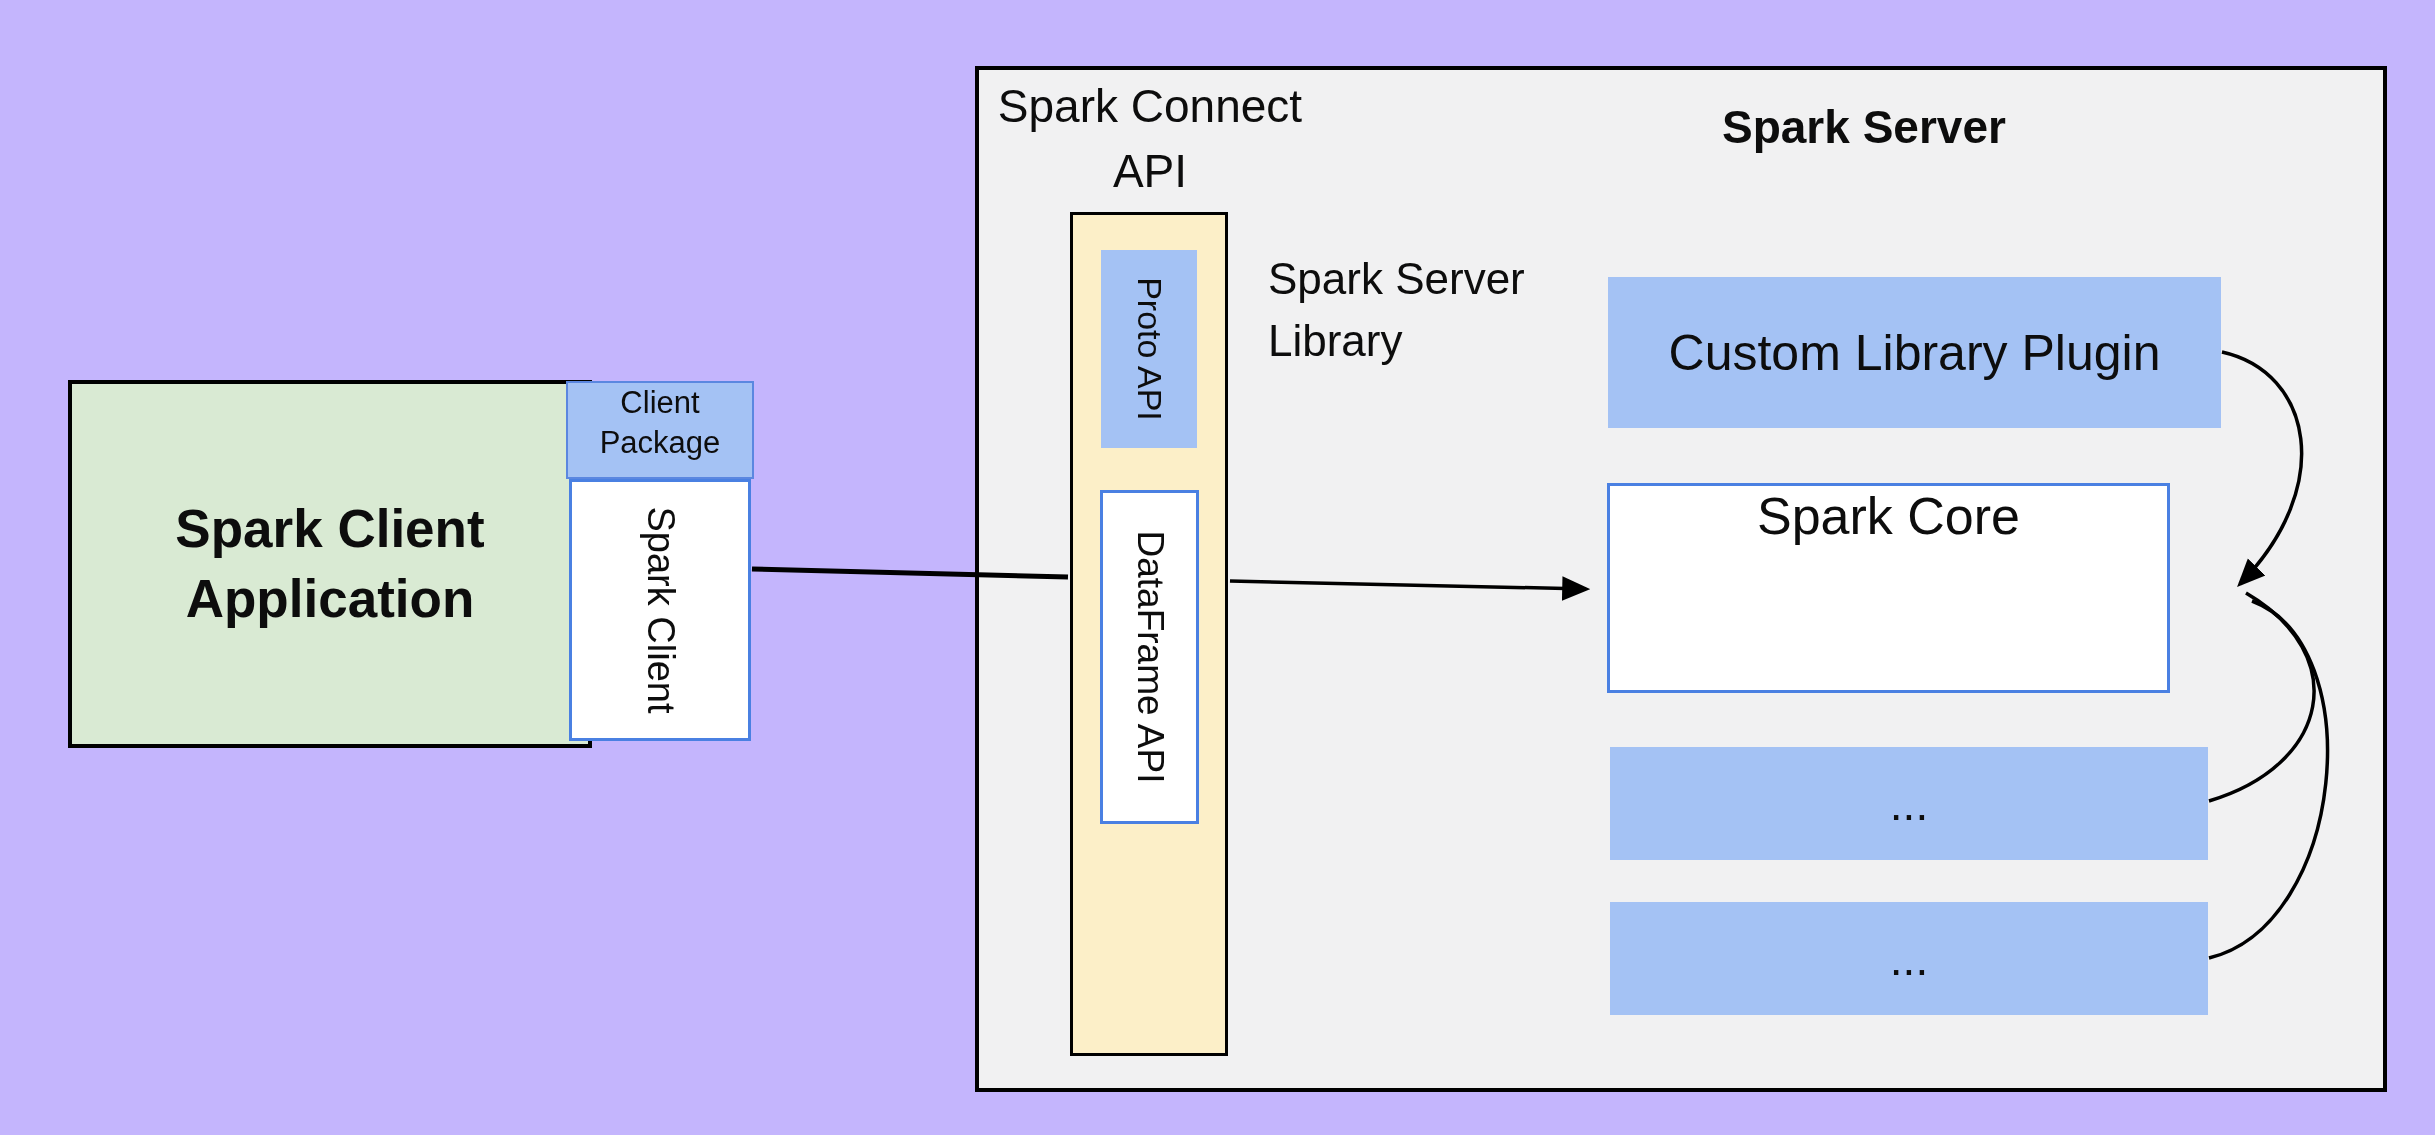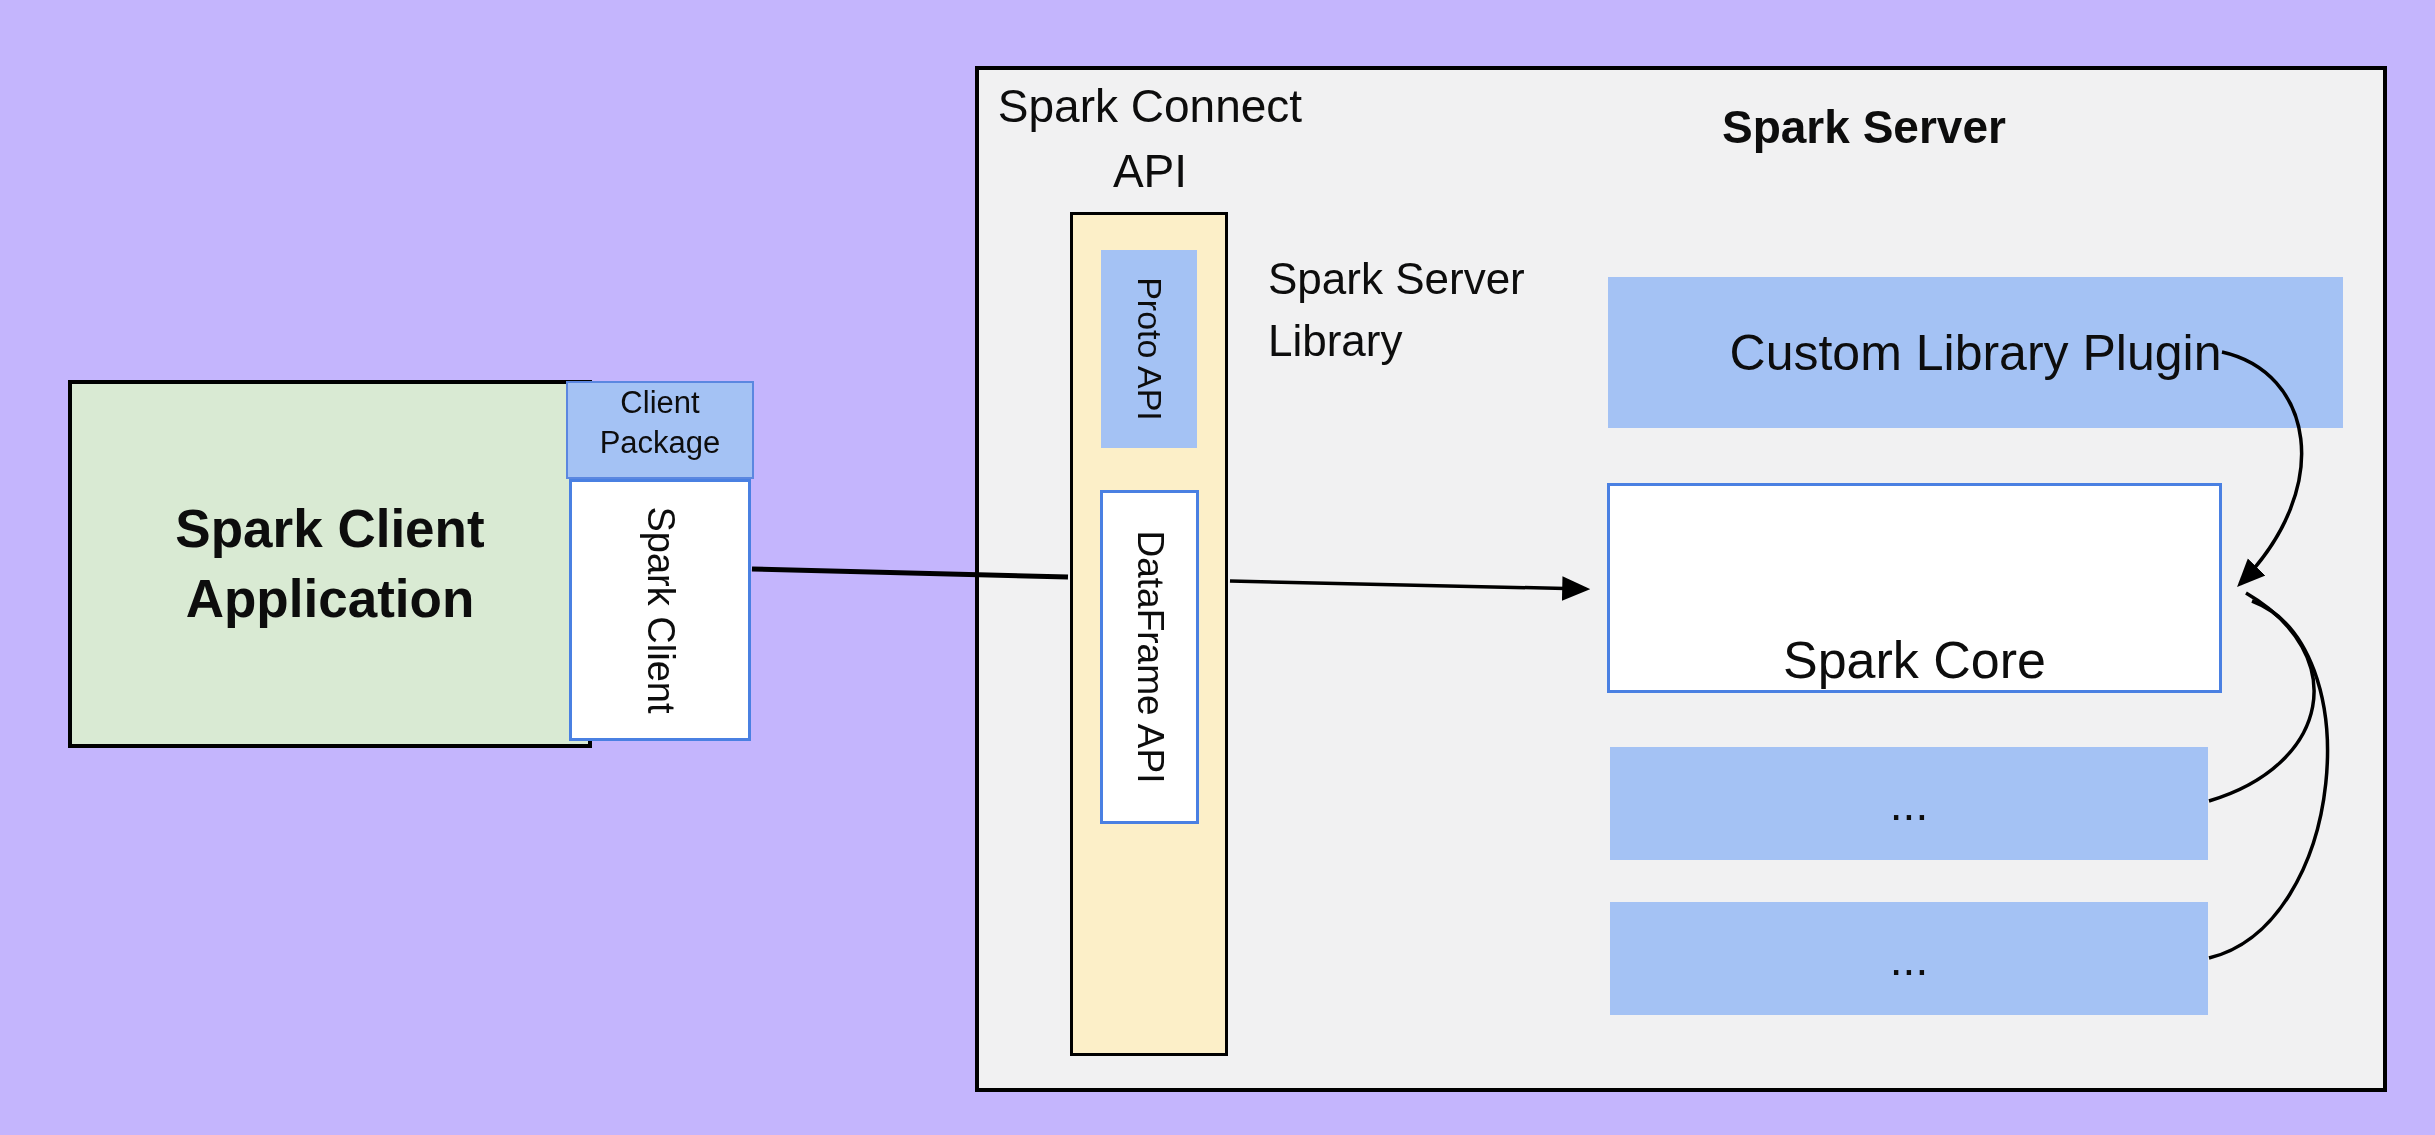--- a/index.html
+++ b/index.html
@@ -92,30 +92,30 @@
     position:absolute;left:50%;top:50%;
     transform:translate(-50%,-50%) rotate(90deg);
     white-space:nowrap;
   }
   .spark-client-box .vtext{font-size:38px;}
   .proto-box .vtext{font-size:34px;}
   .dataframe-box .vtext{font-size:37px;}
 
   
   .clp-box{
-    left:1608px;top:277px;width:735px;height:151px;
+    left:1608px;top:277px;width:613px;height:151px;
     background:var(--blue_fill);
     display:flex;align-items:center;justify-content:center;
     font-size:50px;
   }
   .core-box{
-    left:1607px;top:483px;width:615px;height:210px;
+    left:1607px;top:483px;width:563px;height:210px;
     background:#ffffff;
     border:3px solid var(--blue_border);
-    display:flex;align-items:flex-end;justify-content:center;
+    display:flex;align-items:flex-start;justify-content:center;
     font-size:52px;
   }
   .more-box{
     left:1610px;width:598px;height:113px;
     background:var(--blue_fill);
     display:flex;align-items:center;justify-content:center;
     font-size:46px;
   }
   .more-box.m1{top:747px;}
   .more-box.m2{top:902px;}

